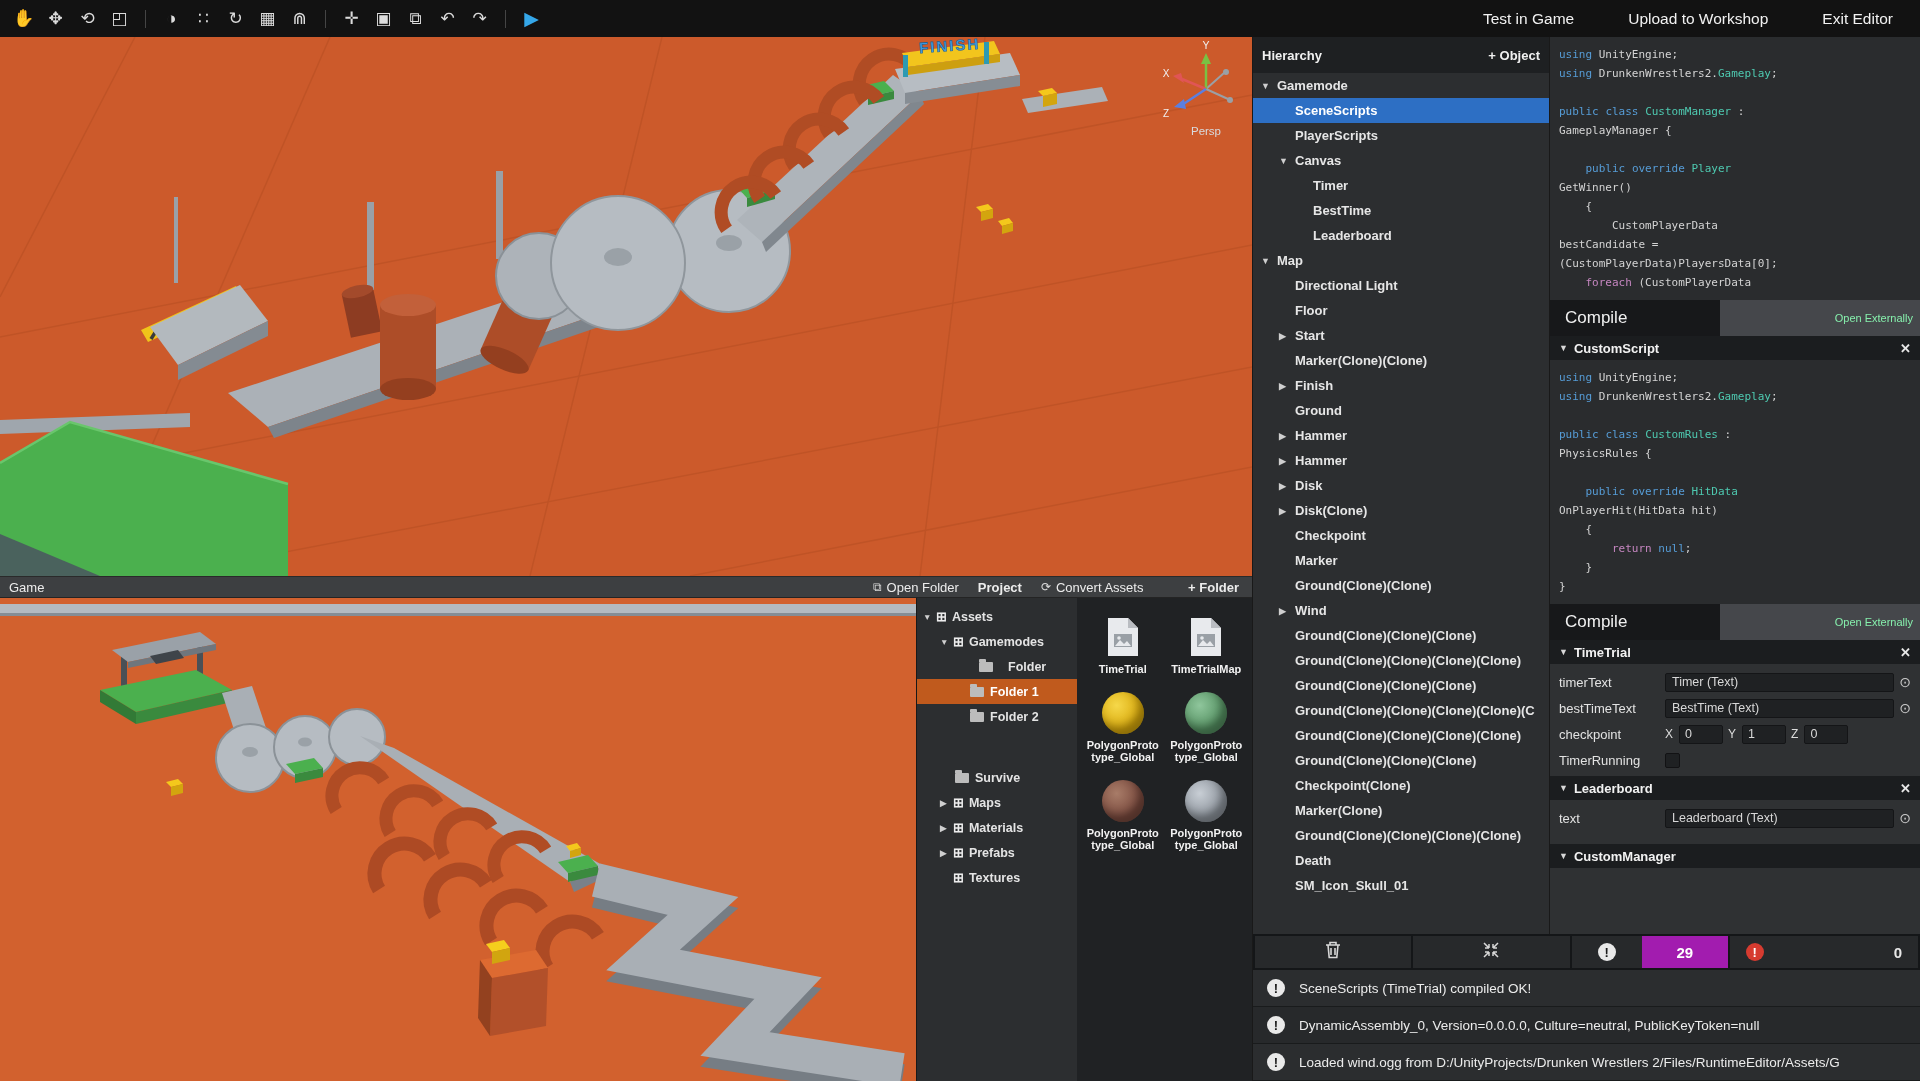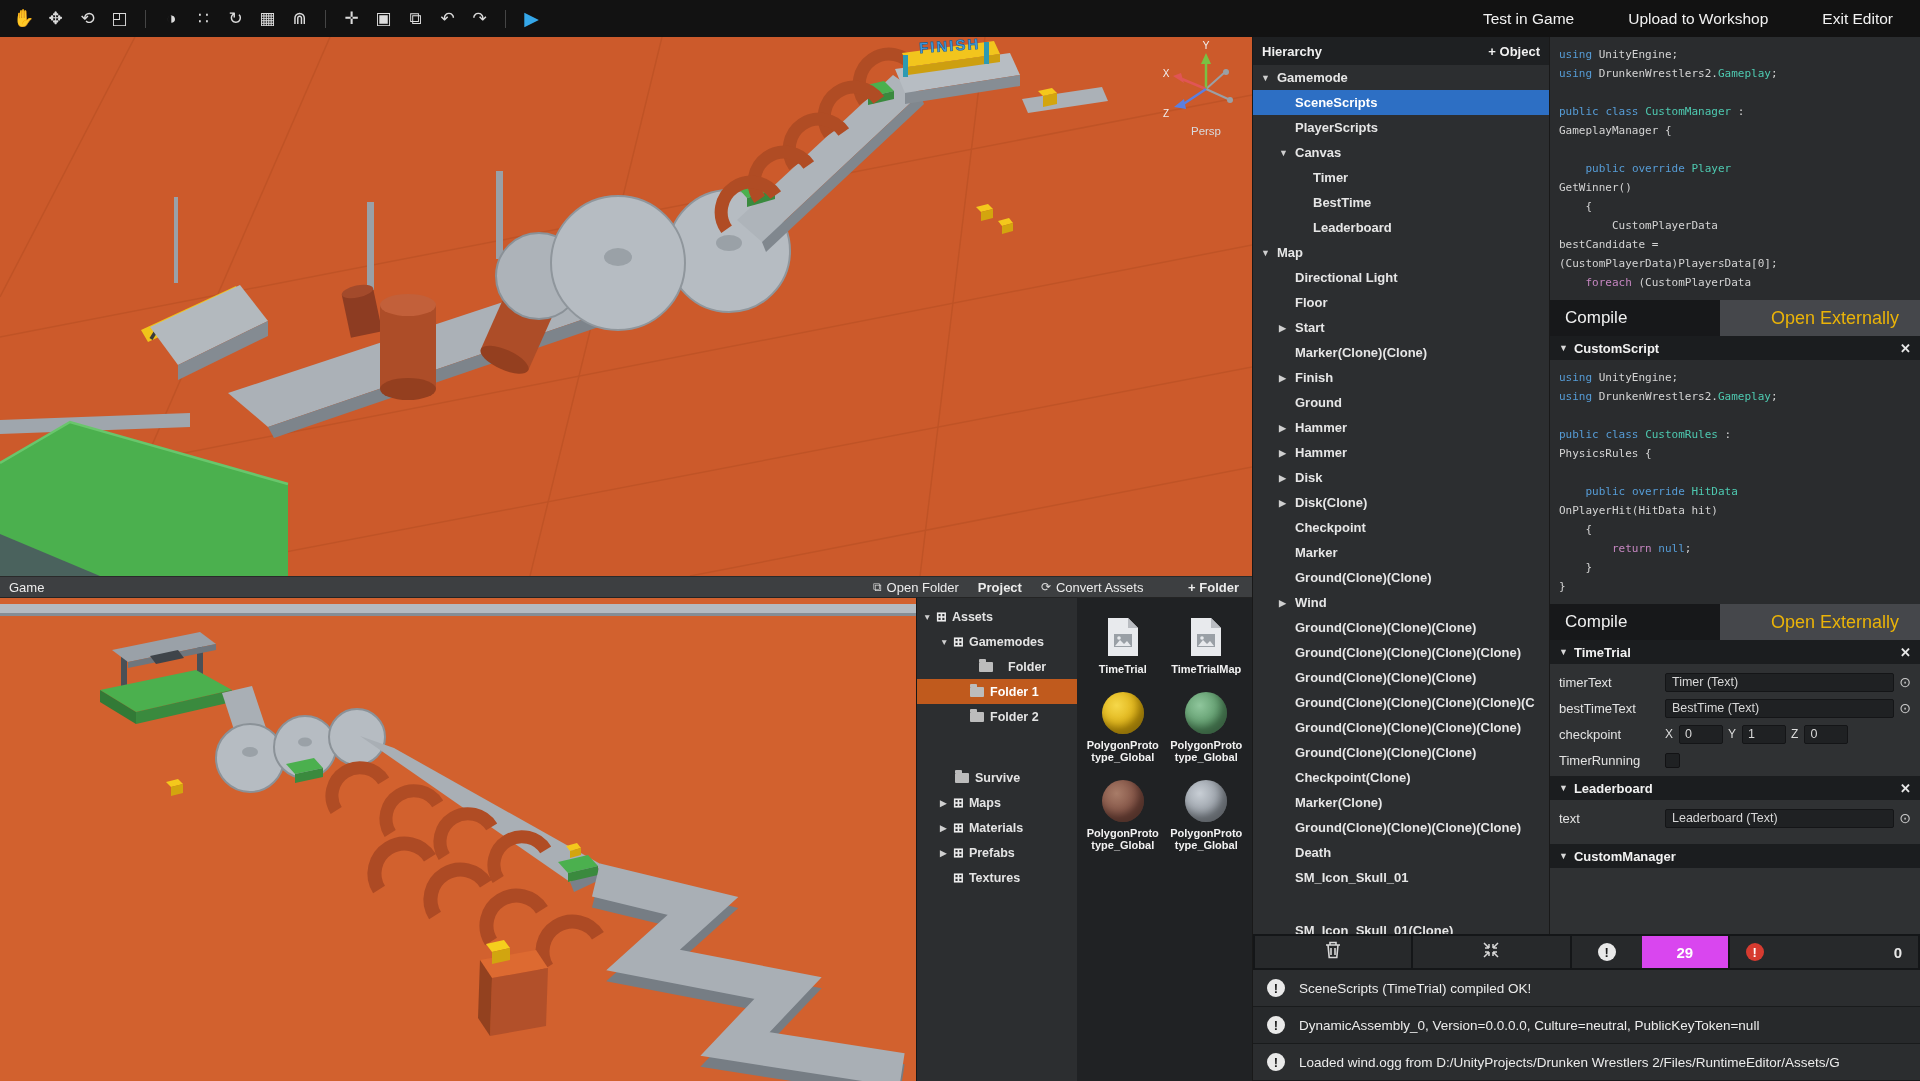--- a/index.html
+++ b/index.html
@@ -39,55 +39,55 @@
 .fold{width:14px;height:10px;background:#bcbcbc;border-radius:1px;position:relative;margin-right:6px;flex:0 0 14px}
 .fold::before{content:"";position:absolute;top:-3px;left:0;width:7px;height:3px;background:#bcbcbc;border-radius:1px 1px 0 0}
 #pgrid{flex:1;background:#202224;display:grid;grid-template-columns:1fr 1fr;align-content:start;padding:12px 4px;row-gap:10px;justify-items:center}
 .acell{width:82px;display:flex;flex-direction:column;align-items:center;cursor:pointer}
 .acell .ic{height:48px;display:flex;align-items:flex-end;justify-content:center}
 .alabel{margin-top:5px;font-size:11px;line-height:12.5px;color:#f2f2f2;text-align:center;word-break:break-all;max-width:74px;font-weight:600}
 .sphere{width:42px;height:42px;border-radius:50%;box-shadow:inset -5px -7px 9px rgba(0,0,0,.35)}
 
 
 #hierarchy{left:1252px;top:37px;width:297px;height:897px;background:#2c2e30;border-left:1px solid #191919;overflow:hidden}
-.phead{height:28px;background:#1e2022;display:flex;align-items:center;justify-content:space-between;padding:0 9px;color:#f0f0f0;font-size:13px;font-weight:700}
+.phead{height:36px;background:#1e2022;display:flex;align-items:center;justify-content:space-between;padding:0 9px;color:#f0f0f0;font-size:13px;font-weight:700}
 .phead .hbtn{font-weight:700;cursor:pointer;color:#f0f0f0}
 .hrow{height:25px;display:flex;align-items:center;color:#e6e6e6;font-size:13px;font-weight:600;cursor:pointer;white-space:nowrap;overflow:hidden}
 .hrow.sel{background:#2d6fc4;color:#fff}
 .arr{flex:0 0 16px;font-size:9px;color:#cfcfcf}
 
 
 #inspector{left:1549px;top:37px;width:371px;height:897px;background:#2f3133;border-left:1px solid #191919;display:flex;flex-direction:column;overflow:hidden}
 .codeblock{background:#2a2c2e;padding:8px 0 8px 9px;font-family:"DejaVu Sans Mono",monospace;font-size:11px;line-height:19px}
 .cl{white-space:pre;color:#d4d4d4}
 .tk-k{color:#569cd6}.tk-t{color:#4ec9b0}.tk-c{color:#c586c0}.tk-p{color:#d4d4d4}
 .compilebar{height:36px;background:#45474b;display:flex;align-items:center;flex:0 0 36px}
 .compilebtn{width:46%;height:100%;background:#17181a;color:#f0f0f0;font-size:17px;display:flex;align-items:center;padding-left:15px;cursor:pointer}
-.openext{margin-left:auto;color:#eab308;font-size:18px;padding-right:21px;cursor:pointer}
+.openext{margin-left:auto;color:#86efac;font-size:11px;padding-right:7px;cursor:pointer}
 .sechead{height:24px;flex:0 0 24px;background:#1b1d1f;display:flex;align-items:center;padding:0 9px;color:#f2f2f2;font-size:13px;font-weight:700;gap:6px}
 .sechead .sarr{font-size:9px;color:#d8d8d8}
 .sechead .x{margin-left:auto;font-size:13px;cursor:pointer;color:#e8e8e8}
 .fields{padding:5px 9px 3px 9px}
 .frow{height:26px;display:flex;align-items:center;color:#e2e2e2;font-size:13px}
 .flabel{flex:0 0 106px;white-space:nowrap;overflow:hidden}
 .fval{flex:1;display:flex;align-items:center;gap:5px}
 .objbox{flex:1;background:#1f2123;border:1px solid #141517;border-radius:2px;height:19px;line-height:17px;padding:0 6px;color:#d8d8d8;font-size:12.5px;white-space:nowrap;overflow:hidden;cursor:text}
 .tgt{color:#c9c9c9;font-size:14px;cursor:pointer;line-height:1}
 .axl{font-size:12px;color:#dcdcdc;margin-right:1px}
 .axbox{width:44px;background:#1f2123;border:1px solid #141517;border-radius:2px;height:19px;line-height:17px;padding:0 5px;color:#d8d8d8;font-size:12.5px;cursor:text}
 .chk{width:15px;height:15px;background:#1f2123;border:1px solid #121214;border-radius:2px;cursor:pointer}
 #custom-manager-head{margin-top:10px}
 
 
 #console{left:1252px;top:934px;width:668px;height:147px;background:#202224;border-left:1px solid #191919}
 #console-toolbar{height:36px;background:#141618;display:flex;gap:2px;padding:2px}
 .cbtn{flex:1;background:#27292b;display:flex;align-items:center;justify-content:center;cursor:pointer;overflow:hidden}
 .cbtn.warn{justify-content:flex-start;padding:0}
 .wleft{flex:0 0 45%;display:flex;align-items:center;justify-content:center;height:100%}
-.wcount{flex:1;height:100%;background:#d946ef;display:flex;align-items:center;justify-content:center;color:#fff;font-size:15px;font-weight:600}
+.wcount{flex:1;height:100%;background:#a21caf;display:flex;align-items:center;justify-content:center;color:#fff;font-size:15px;font-weight:600}
 .cbtn.err{justify-content:space-between;padding:0 16px}
 .ecount{color:#e8e8e8;font-size:15px;font-weight:600}
 .wic{width:18px;height:18px;border-radius:50%;background:#e9e9e9;color:#1b1b1b;font-weight:700;font-size:13px;display:flex;align-items:center;justify-content:center;line-height:1}
 .eic{width:18px;height:18px;border-radius:50%;background:#d63b30;color:#fff;font-weight:700;font-size:13px;display:flex;align-items:center;justify-content:center;line-height:1}
 #console-list{}
 .crow{height:37px;display:flex;align-items:center;padding-left:14px;gap:14px;border-bottom:1px solid #191b1c;font-size:13.5px;color:#ececec;cursor:pointer;white-space:nowrap;overflow:hidden}
 .crow.even{background:#2b2d2f}
 .crow.odd{background:#27292b}
 </style>
 </head>

